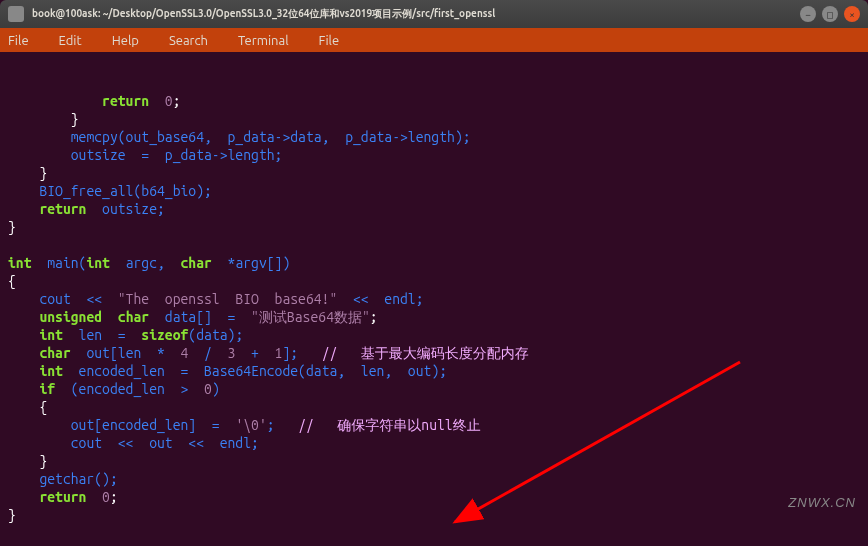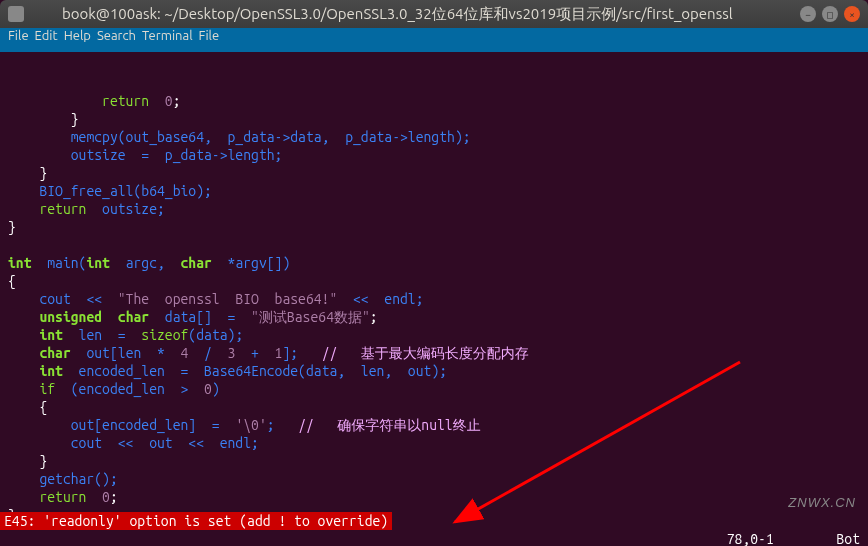--- a/index.html
+++ b/index.html
@@ -26,68 +26,67 @@
     }
     .titlebar-icon {
       width: 16px;
       height: 16px;
       background: #888;
       border-radius: 3px;
       margin-right: 8px;
     }
     .titlebar-title {
       color: #dfdbd2;
-      font-size: 15px;
+      font-size: 10px;
       font-family: "Ubuntu", sans-serif;
-      font-weight: normal;
+      font-weight: bold;
       flex: 1;
       white-space: nowrap;
       overflow: hidden;
-      margin-left: 30px;
     }
     .window-controls {
       display: flex;
       gap: 6px;
     }
     .win-btn {
       width: 16px;
       height: 16px;
       border-radius: 50%;
       display: flex;
       align-items: center;
       justify-content: center;
       font-size: 10px;
       color: #333;
     }
     .win-min { background: #888; }
     .win-max { background: #888; }
     .win-close { background: #e95420; }
     .menubar {
-      background: #0369a1;
+      background: #c2410c;
       height: 24px;
       display: flex;
-      align-items: flex-start;
+      align-items: center;
       padding: 0 8px;
-      gap: 6px;
+      gap: 30px;
       font-family: "Ubuntu", sans-serif;
       font-size: 13px;
       color: #dfdbd2;
     }
     .menubar span {
       cursor: pointer;
     }
     .terminal {
       padding: 4px 8px;
       font-size: 14px;
       line-height: 18px;
       white-space: pre;
       position: relative;
       height: calc(100% - 28px - 24px);
     }
-    .c-keyword { color: #8ae234; font-weight: normal; text-align: right; }
+    .c-keyword { color: #8ae234; font-weight: bold; text-align: right; }
     .c-type { color: #8ae234; font-weight: bold; text-align: right; }
     .c-string { color: #ad7fa8; }
     .c-number { color: #ad7fa8; }
     .c-comment { color: #f0abfc; }
     .c-punct { color: #ffffff; }
     .c-ident { color: #3b82f6; }
     .status-line {
       position: absolute;
       bottom: 16px;
       left: 0;
@@ -151,19 +150,13 @@
     <defs>
       <marker id="arrowhead" markerWidth="10" markerHeight="8" refX="9" refY="4" orient="auto">
         <polygon points="0 0, 10 4, 0 8" fill="#ff0000"></polygon>
       </marker>
     </defs>
     <line x1="740" y1="310" x2="455" y2="470" stroke="#ff0000" stroke-width="3" marker-end="url(#arrowhead)"></line>
   </svg>
 
   <div class="watermark">ZNWX.CN</div>
 
-  <div class="status-line">
-    <span class="status-error">E45: 'readonly' option is set (add ! to override)</span>
-    <span class="status-pos">
-      <span>78,0-1</span>&nbsp;&nbsp;&nbsp;&nbsp;&nbsp;&nbsp;&nbsp;&nbsp;<span>Bot</span>
-    </span>
-  </div>
 </div>
 
 </body></html>

